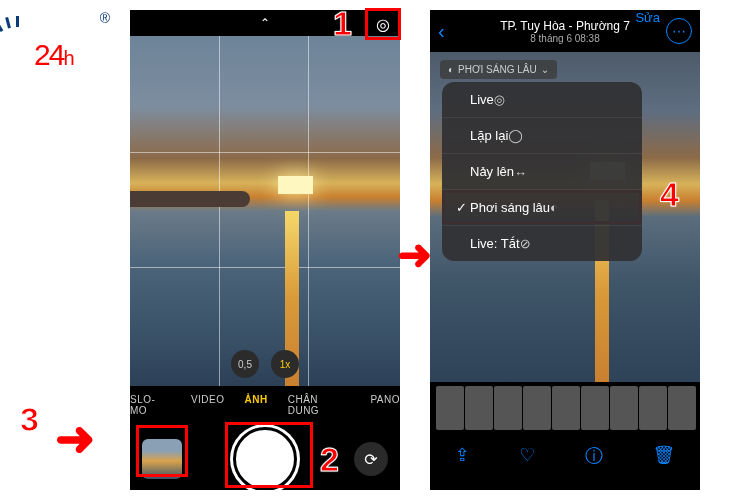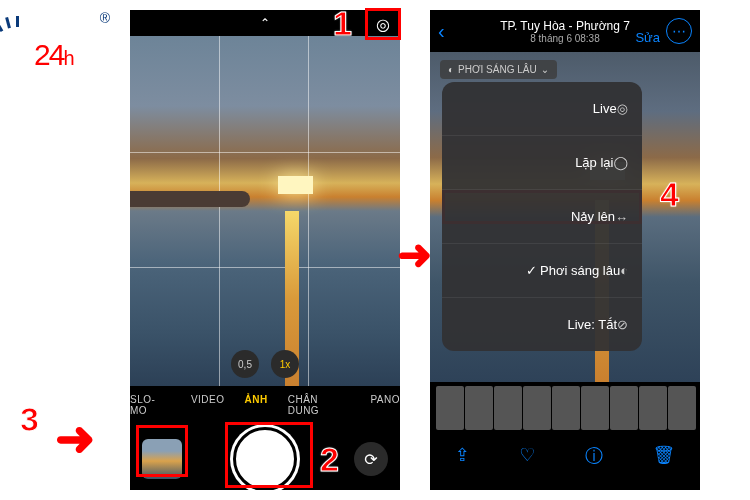--- a/index.html
+++ b/index.html
@@ -24,26 +24,26 @@
   .modes{display:flex;justify-content:center;gap:20px;padding:8px 0;color:#ccc;font-size:10px;letter-spacing:.5px}
   .modes .on{color:#ffcc00;font-weight:600}
   .bbar{position:relative;height:70px;display:flex;align-items:center;justify-content:center}
   .thumb{position:absolute;left:12px;width:40px;height:40px;border-radius:6px;background:linear-gradient(180deg,#8aa0b5 30%,#d9a24c 55%,#3a5268 100%)}
   .shutter{width:58px;height:58px;border-radius:50%;background:#fff;border:3px solid #000;box-shadow:0 0 0 3px #fff}
   .switch{position:absolute;right:12px;width:34px;height:34px;border-radius:50%;background:#2a2a2a;color:#fff;display:flex;align-items:center;justify-content:center;font-size:16px}
   .p2top{height:42px;display:flex;flex-direction:column;align-items:center;justify-content:center;color:#fff;position:relative}
   .p2title{font-size:12px}
   .p2date{font-size:10px;color:#aaa}
   .p2back{position:absolute;left:8px;top:10px;color:#0a84ff;font-size:20px}
-  .p2edit{position:absolute;right:40px;top:20px;color:#0a84ff;font-size:13px}
+  .p2edit{position:absolute;right:40px;top:0;color:#0a84ff;font-size:13px}
   .p2more{position:absolute;right:8px;top:8px;width:24px;height:24px;border-radius:50%;border:1px solid #0a84ff;color:#0a84ff;display:flex;align-items:center;justify-content:center;font-size:14px}
   .livebadge{position:absolute;left:10px;top:50px;background:rgba(60,60,60,.8);color:#ccc;font-size:10px;padding:4px 8px;border-radius:4px;display:flex;gap:4px;align-items:center;z-index:5}
   .photo{width:270px;height:330px;position:relative;background:linear-gradient(180deg,#4d5b6a 0%,#5e6d80 18%,#8c6a48 32%,#d7b25a 40%,#c9802f 45%,#5a6d7f 50%,#3f5568 70%,#2e4258 100%)}
   .menu{position:absolute;left:12px;top:72px;width:200px;background:rgba(50,50,52,.95);border-radius:12px;z-index:10;overflow:hidden}
-  .mi{display:flex;align-items:center;justify-content:flex-end;padding:19px 14px;color:#fff;font-size:13px;border-bottom:1px solid rgba(255,255,255,.07)}
+  .mi{display:flex;align-items:center;justify-content:flex-start;padding:10px 14px;color:#fff;font-size:13px;border-bottom:1px solid rgba(255,255,255,.07)}
   .mi:last-child{border-bottom:none}
   .mi .ck{width:14px;display:inline-block}
   .mi .ic{color:#ccc;font-size:13px}
   .strip{display:flex;gap:1px;padding:4px 6px;height:44px}
   .strip div{flex:0 0 28px;background:#555;border-radius:2px}
   .p2bbar{display:flex;justify-content:space-around;padding:10px 0;color:#0a84ff;font-size:18px}
   .hl{position:absolute;border:3px solid #ff0000;box-sizing:border-box}
   .num{position:absolute;color:#ff0000;font-weight:900;font-size:34px;-webkit-text-stroke:1px #fff;text-shadow:0 0 2px #fff}
   .arrow{position:absolute;color:#ff0000;font-size:48px;font-weight:900}
   .ticks{position:absolute;left:6px;top:6px;width:48px;height:48px}

